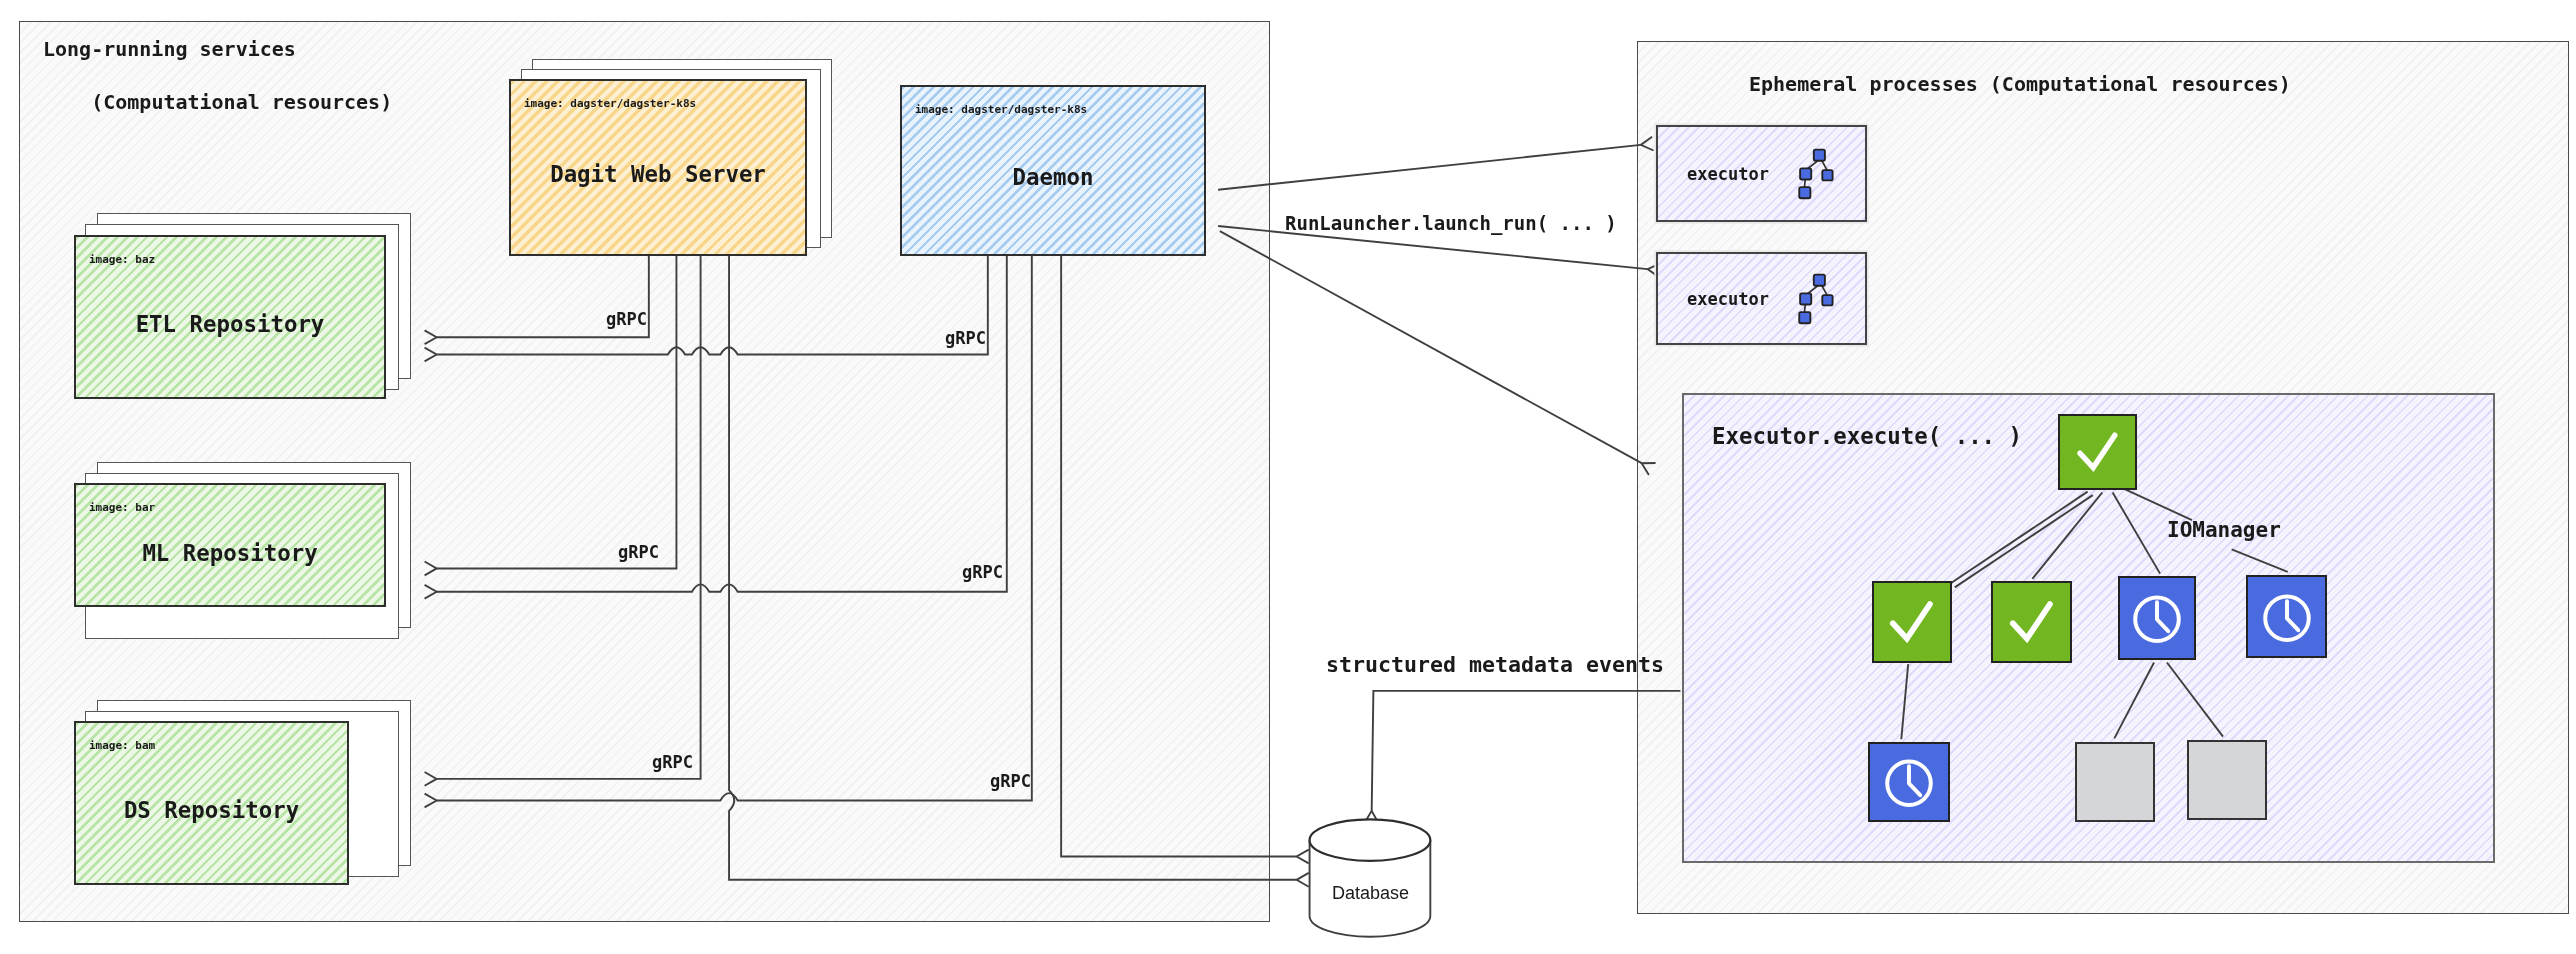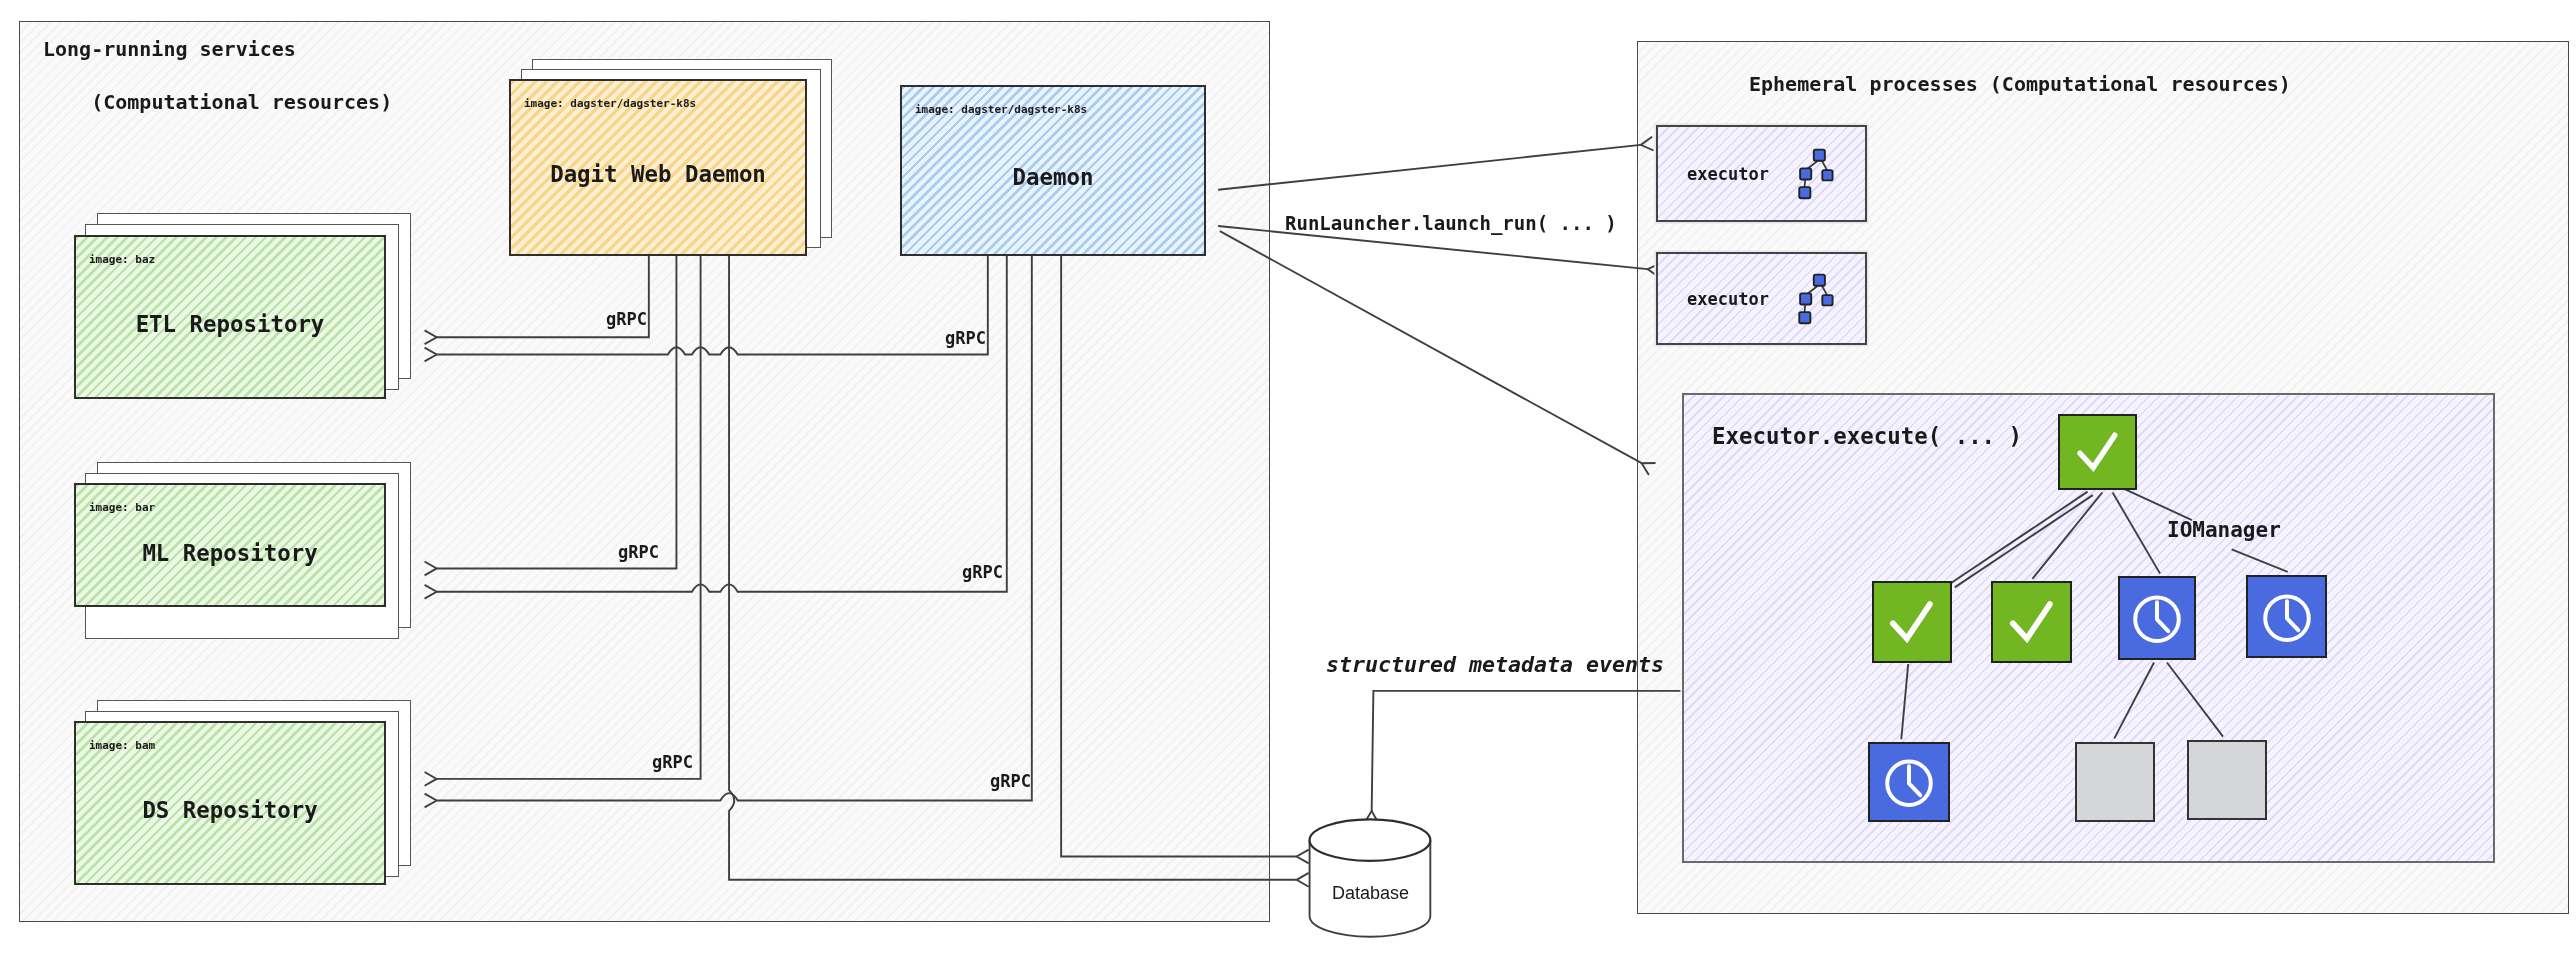--- a/index.html
+++ b/index.html
@@ -108,21 +108,21 @@
       <path d="M2212,770 L2204,857"></path>
       <path d="M2497,768 L2451,856"></path>
       <path d="M2512,768 L2577,854"></path>
     </g>
   </svg>
 
   <div class="sheet" style="left:532px;top:59px;width:298px;height:177px;"></div>
   <div class="sheet" style="left:521px;top:69px;width:298px;height:177px;"></div>
   <div class="box fill-orange" style="left:509px;top:79px;width:298px;height:177px;">
     <div class="img-label">image: dagster/dagster-k8s</div>
-    <div class="box-name">Dagit Web Daemon</div>
+    <div class="box-name">Dagit Web Server</div>
   </div>
 
   <div class="box fill-blue" style="left:900px;top:85px;width:306px;height:171px;">
     <div class="img-label">image: dagster/dagster-k8s</div>
     <div class="box-name">Daemon</div>
   </div>
 
   <div class="sheet" style="left:97px;top:213px;width:312px;height:164px;"></div>
   <div class="sheet" style="left:85px;top:224px;width:312px;height:164px;"></div>
   <div class="box fill-green" style="left:74px;top:235px;width:312px;height:164px;">
@@ -132,34 +132,34 @@
 
   <div class="sheet" style="left:97px;top:462px;width:312px;height:164px;"></div>
   <div class="sheet" style="left:85px;top:473px;width:312px;height:164px;"></div>
   <div class="box fill-green" style="left:74px;top:483px;width:312px;height:124px;">
     <div class="img-label">image: bar</div>
     <div class="box-name">ML Repository</div>
   </div>
 
   <div class="sheet" style="left:97px;top:700px;width:312px;height:164px;"></div>
   <div class="sheet" style="left:85px;top:711px;width:312px;height:164px;"></div>
-  <div class="box fill-green" style="left:74px;top:721px;width:312px;height:164px;">
+  <div class="box fill-green" style="left:74px;top:721px;width:275px;height:164px;">
     <div class="img-label">image: bam</div>
     <div class="box-name">DS Repository</div>
   </div>
 
   <span class="lab grpc" style="left:606px;top:309px;">gRPC</span>
   <span class="lab grpc" style="left:945px;top:328px;">gRPC</span>
   <span class="lab grpc" style="left:618px;top:542px;">gRPC</span>
   <span class="lab grpc" style="left:962px;top:562px;">gRPC</span>
   <span class="lab grpc" style="left:652px;top:752px;">gRPC</span>
   <span class="lab grpc" style="left:990px;top:771px;">gRPC</span>
 
   <span class="lab" style="left:1285px;top:212px;font-size:19px;">RunLauncher.launch_run( ... )</span>
-  <span class="lab" style="left:1326px;top:652px;font-size:21.6px;font-style:italic;">structured metadata events</span>
+  <span class="lab" style="left:1326px;top:652px;font-size:21.6px;">structured metadata events</span>
   <span class="lab db-label" style="left:1310px;top:883px;width:121px;text-align:center;">Database</span>
 
   <div class="executor fill-lav" style="left:1656px;top:125px;width:211px;height:97px;">
     <span class="exec-label">executor</span>
     <svg width="41" height="53" viewBox="0 0 48 62">
       <line x1="28" y1="15" x2="14" y2="26" stroke="#333" stroke-width="2"></line>
       <line x1="31" y1="15" x2="38" y2="28" stroke="#333" stroke-width="2"></line>
       <line x1="12" y1="38" x2="11" y2="48" stroke="#333" stroke-width="2"></line>
       <rect x="22" y="3" width="13" height="13" rx="2" fill="#4a6be0" stroke="#222" stroke-width="2.2"></rect>
       <rect x="6" y="25" width="13" height="13" rx="2" fill="#4a6be0" stroke="#222" stroke-width="2.2"></rect>

